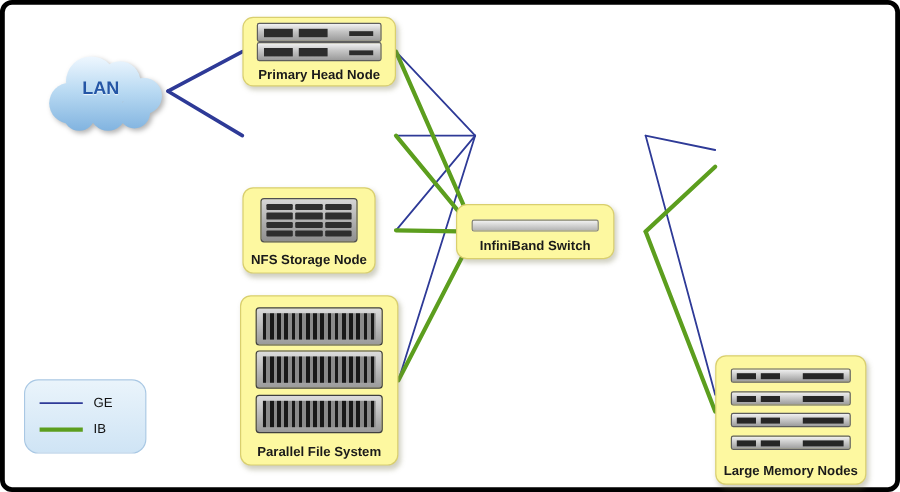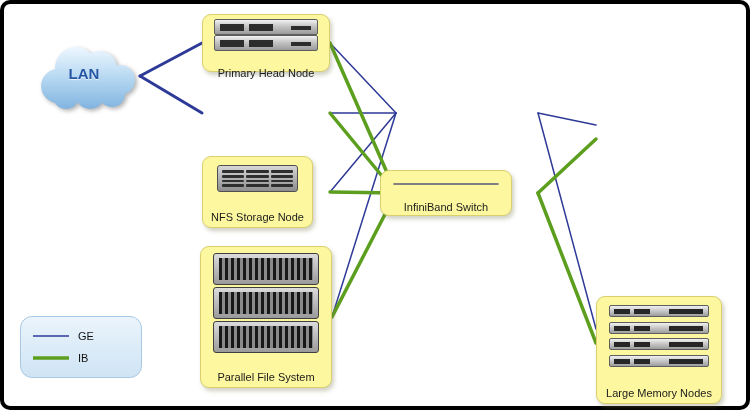--- a/index.html
+++ b/index.html
@@ -16,21 +16,21 @@
   #edges { position:absolute; left:0; top:0; width:100%; height:100%; }
 
   .nbox {
     position:absolute; background:var(--node-fill,#fdf8a0);
     border:1px solid var(--node-border,#d9cf6e); border-radius:9px;
     box-shadow:2px 3px 4px rgba(120,120,80,.35);
     display:flex; flex-direction:column;
   }
   .nlabel {
     text-align:center; font-size:11px; color:#1a1a1a;
-    padding:16px 0 4px; white-space:nowrap;
+    padding:6px 0 4px; white-space:nowrap;font-weight:bold;
   }
   .units {
     flex:1; display:flex; flex-direction:column;
     justify-content:space-evenly; align-items:center; padding:4px 0 0;
   }
 
   .server-lg {
     position:relative; width:104px; height:16px;
     background:linear-gradient(180deg,#f2f2f2 0%,#c4c4c4 45%,#9a9a9a 100%);
     border:1px solid #5e5e5e; border-radius:2px;
@@ -110,21 +110,21 @@
   
   #n-lan      { left:24px;  top:32px;  width:112px; height:80px; }
   #n-primary  { left:198px; top:10px;  width:128px; height:58px; }
   #n-secondary{ left:198px; top:80px;  width:128px; height:58px; }
   #n-nfs      { left:198px; top:152px; width:111px; height:72px; }
   #n-pfs      { left:196px; top:242px; width:132px; height:142px; }
   #n-eth      { left:392px; top:86px;  width:142px; height:46px; }
   #n-ib       { left:376px; top:166px; width:132px; height:46px; }
   #n-compute  { left:592px; top:6px;   width:126px; height:244px; }
   #n-largemem { left:592px; top:292px; width:126px; height:108px; }
-  #legend     { left:16px;  top:312px; width:122px; height:62px; }
+  #legend     { left:16px;  top:312px; width:102px; height:62px; }
 </style>
 </head>
 <body>
 
 <div class="frame">
   <div id="canvas">
 
     <svg id="edges">
         <line x1="136" y1="72" x2="198" y2="39" stroke="#2e3a97" stroke-width="3" stroke-linecap="round"></line>
         <line x1="136" y1="72" x2="198" y2="109" stroke="#2e3a97" stroke-width="3" stroke-linecap="round"></line>

